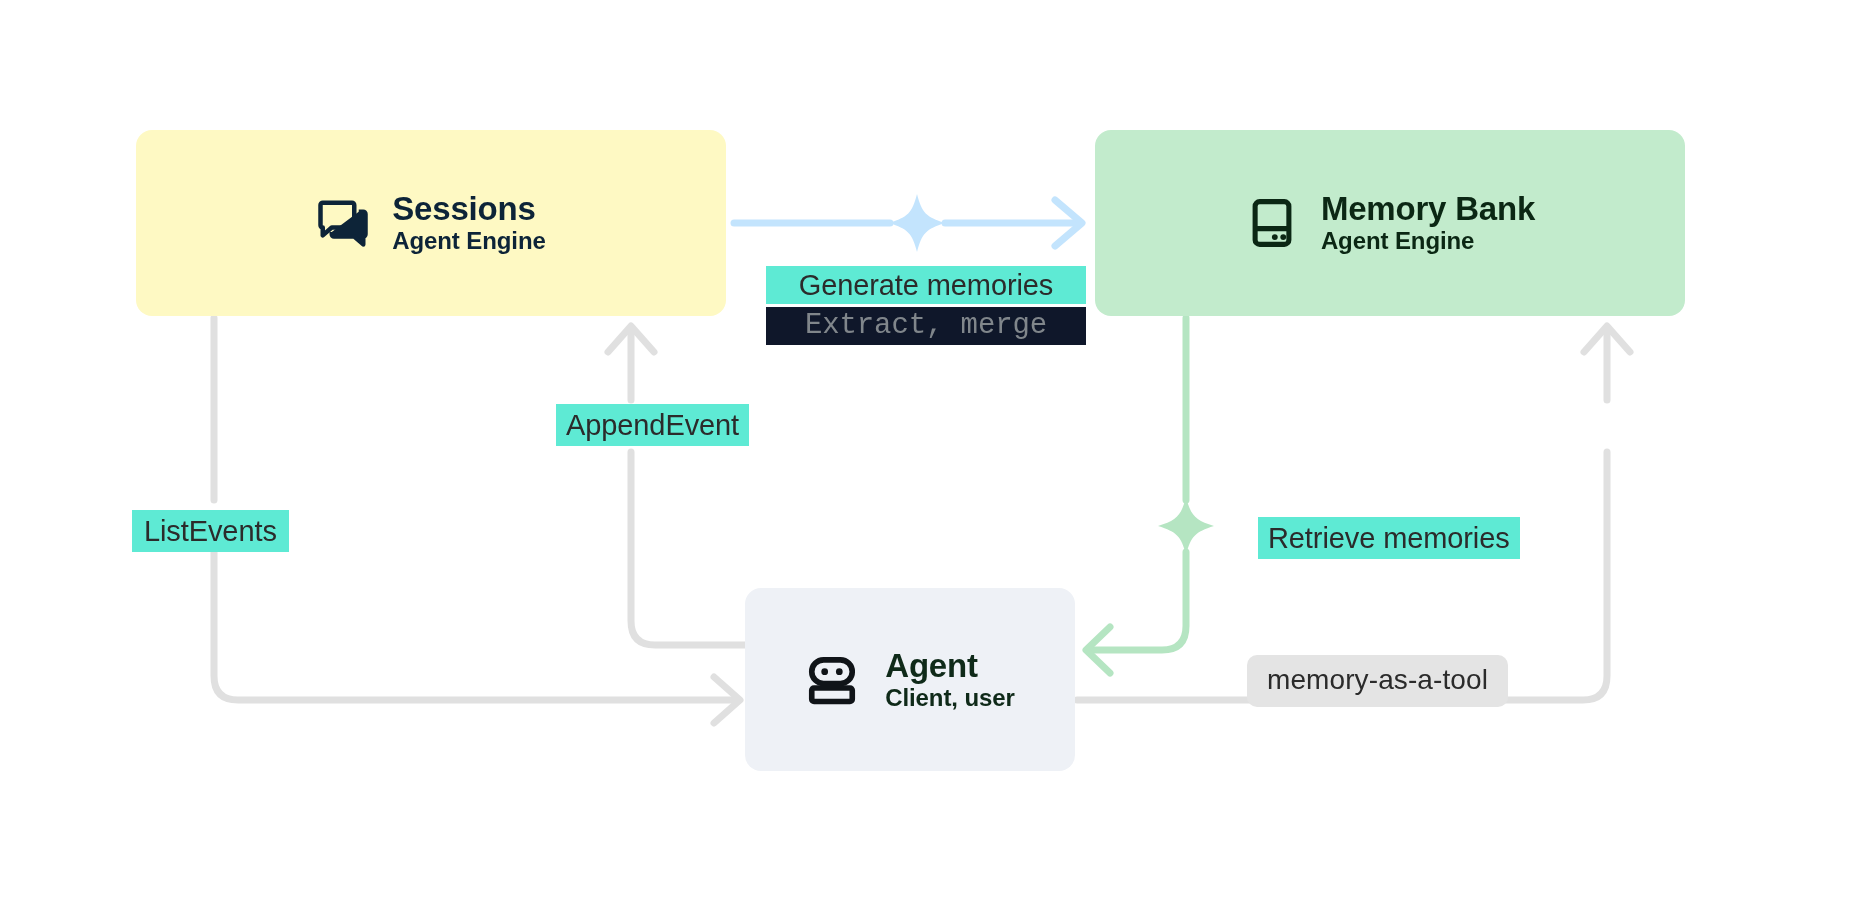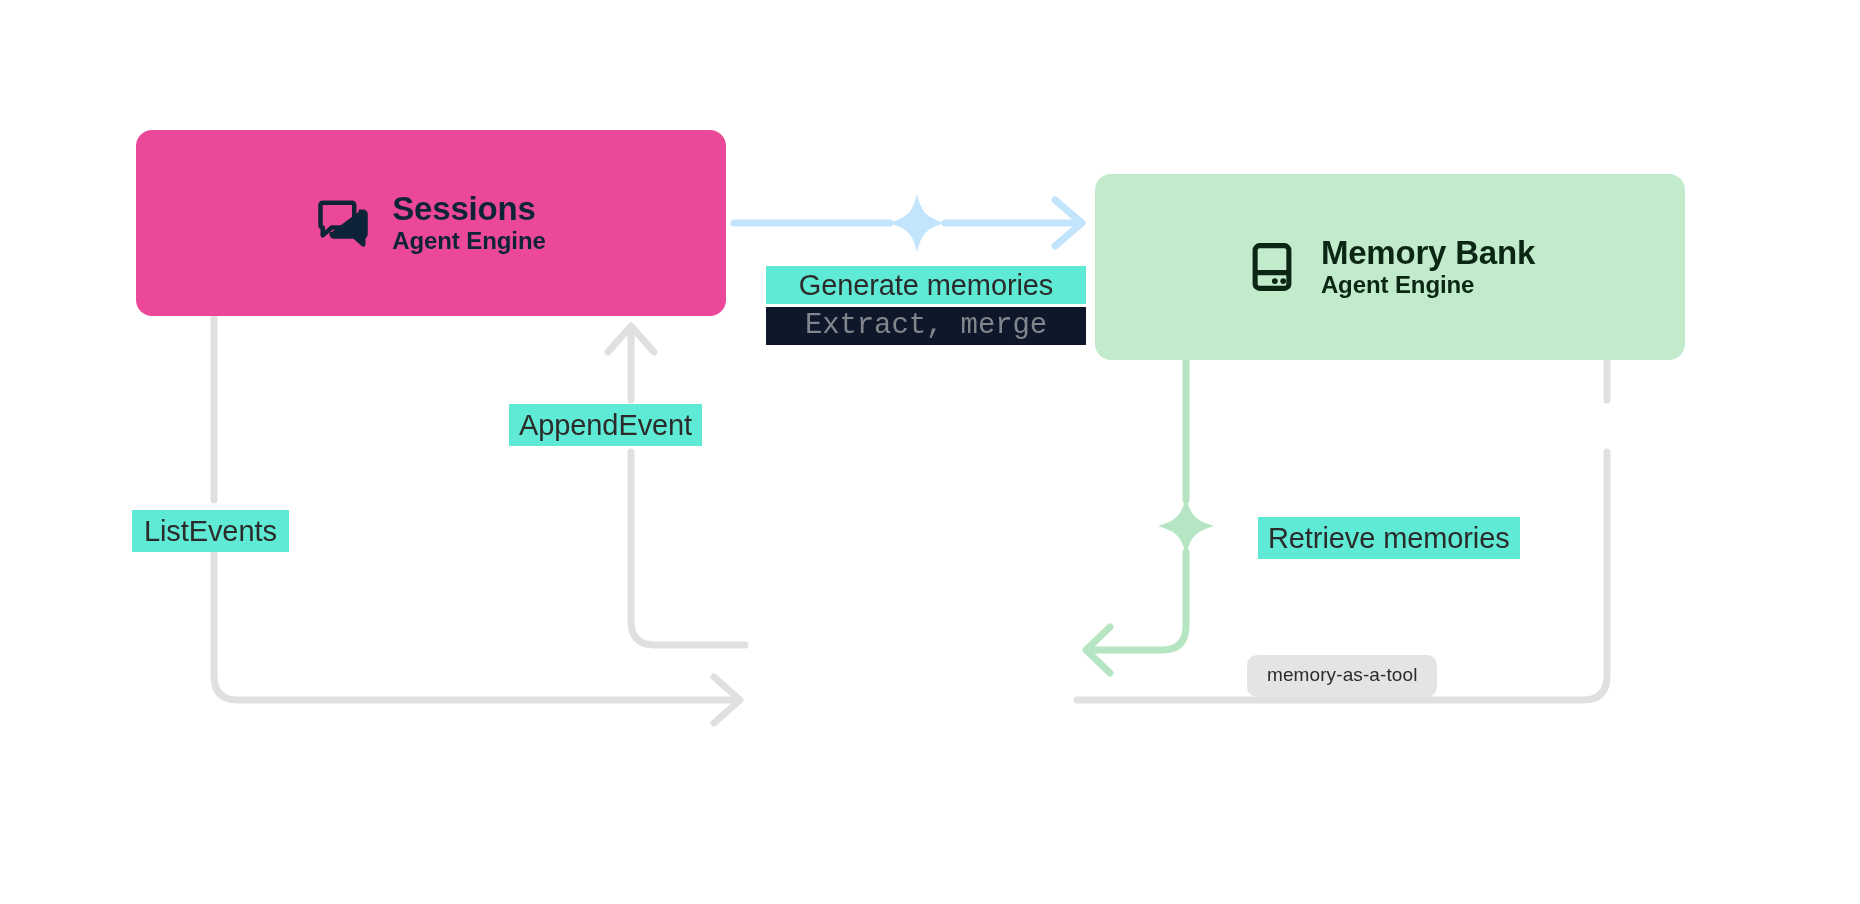--- a/index.html
+++ b/index.html
@@ -65,32 +65,31 @@
     font-weight: 700;
     letter-spacing: -0.1px;
     white-space: nowrap;
   }
 
   #node-sessions {
     left: 136px;
     top: 130px;
     width: 590px;
     height: 186px;
-    background: #ec4899;
+    background: #fef9c3;
   }
   #node-sessions .node-title,
   #node-sessions .node-sub { color: #0d2438; }
 
   #node-memorybank {
     left: 1095px;
     top: 130px;
     width: 590px;
     height: 186px;
     background: #c2ebcc;
-    margin-top: 44px;
   }
   #node-memorybank .node-title,
   #node-memorybank .node-sub { color: #0b2714; }
 
   #node-agent {
     left: 745px;
     top: 588px;
     width: 330px;
     height: 183px;
     background: #eef1f6;
@@ -123,21 +122,21 @@
     width: 320px;
     padding: 2px 0;
   }
   #label-generate-sub {
     left: 766px;
     top: 307px;
     width: 320px;
     padding: 2px 0;
   }
   #label-appendevent {
-    left: 509px;
+    left: 556px;
     top: 404px;
     padding: 4px 10px;
   }
   #label-listevents {
     left: 132px;
     top: 510px;
     padding: 4px 12px;
   }
   #label-creatememory {
     left: 1495px;
@@ -153,21 +152,21 @@
 
   
   #badge-tool {
     position: absolute;
     left: 1247px;
     top: 655px;
     padding: 9px 20px 11px 20px;
     background: #e4e4e4;
     border-radius: 10px;
     color: #2b2b2b;
-    font-size: 19px;
+    font-size: 28px;
     letter-spacing: 0.1px;
     white-space: nowrap;
   }
 </style>
 </head>
 <body>
 
 <div id="canvas">
 
   <svg id="wires" viewBox="0 0 1860 904" xmlns="http://www.w3.org/2000/svg">
@@ -236,20 +235,34 @@
         <circle cx="26.5" cy="36.5" r="2.6" fill="#0b2714"></circle>
         <circle cx="34" cy="36.5" r="2.6" fill="#0b2714"></circle>
       </svg>
       <div class="node-text">
         <span class="node-title">Memory Bank</span>
         <span class="node-sub">Agent Engine</span>
       </div>
     </div>
   </div>
 
+  <div class="node" id="node-agent">
+    <div class="node-inner">
+      <svg class="node-icon" viewBox="0 0 48 48" xmlns="http://www.w3.org/2000/svg">
+        <rect x="6" y="7" width="36" height="21" rx="10.5" ry="10.5" fill="none" stroke="#101418" stroke-width="5"></rect>
+        <circle cx="17.5" cy="17.5" r="3" fill="#101418"></circle>
+        <circle cx="30.5" cy="17.5" r="3" fill="#101418"></circle>
+        <rect x="6" y="32" width="36" height="12" rx="2" ry="2" fill="none" stroke="#101418" stroke-width="5"></rect>
+      </svg>
+      <div class="node-text">
+        <span class="node-title">Agent</span>
+        <span class="node-sub">Client, user</span>
+      </div>
+    </div>
+  </div>
 
   <div class="label center" id="label-generate">Generate memories</div>
 
   <div class="label sub center" id="label-generate-sub">Extract, merge</div>
 
   <div class="label" id="label-appendevent">AppendEvent</div>
 
   <div class="label" id="label-listevents">ListEvents</div>
 
 

